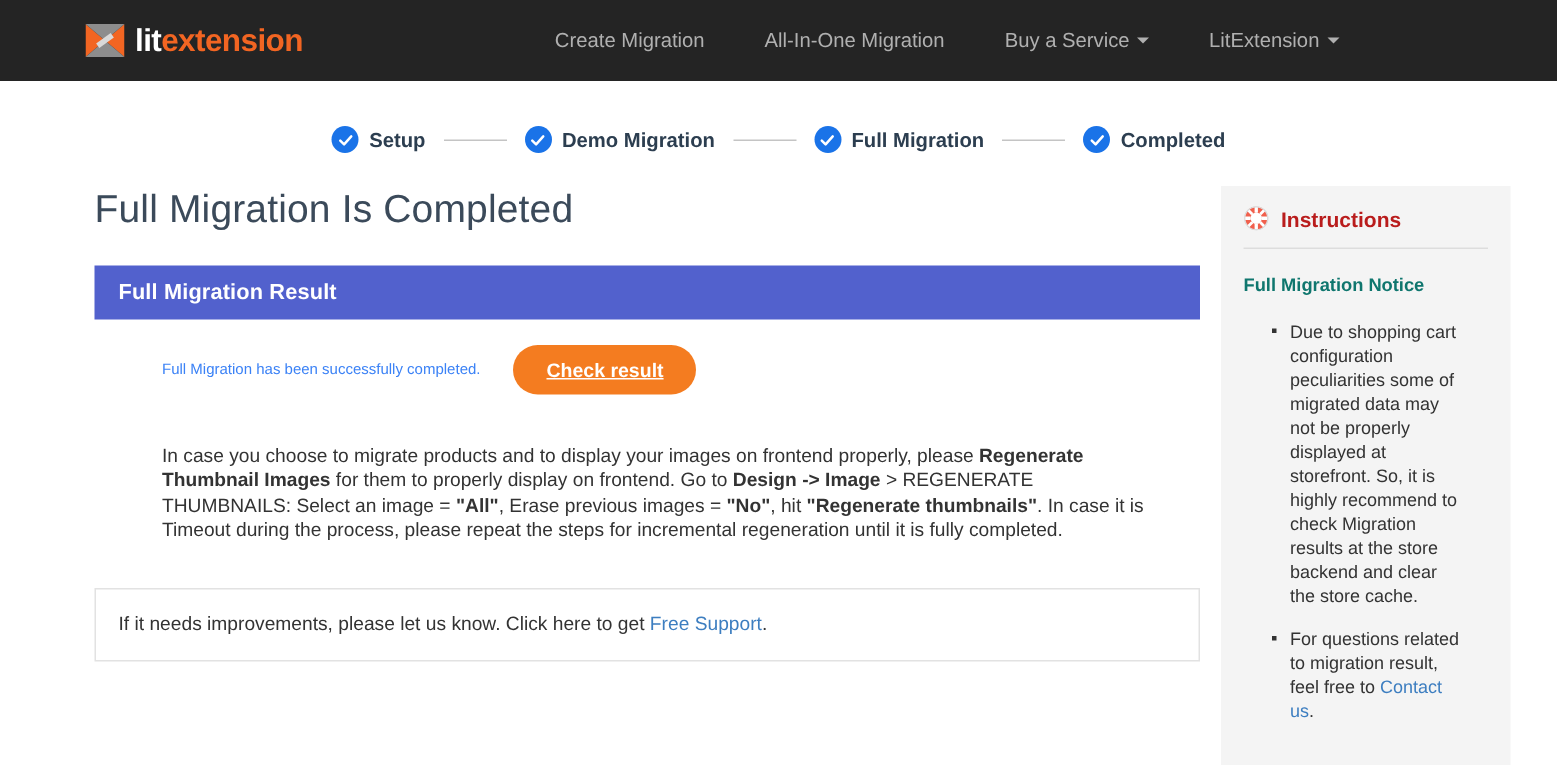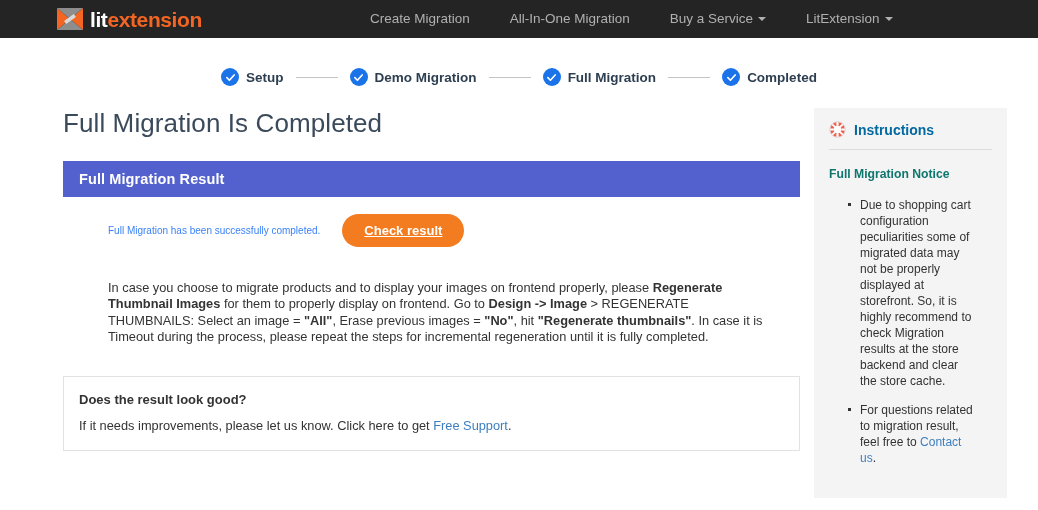--- a/index.html
+++ b/index.html
@@ -6,21 +6,21 @@
   html, body {
     margin: 0; padding: 0;
     width: 1038px; height: 510px;
     background: #ffffff;
     font-family: "Liberation Sans", sans-serif;
     overflow: hidden;
   }
 
   
   .topbar {
-    height: 38px;
+    height: 54px;
     background: #242424;
     display: flex;
     align-items: center;
     position: relative;
   }
   .logo {
     display: flex;
     align-items: center;
     margin-left: 57px;
     gap: 7px;
@@ -179,21 +179,21 @@
   .instr-head {
     display: flex;
     align-items: center;
     gap: 8px;
     padding-bottom: 11px;
     border-bottom: 1px solid #dddddd;
   }
   .instr-head-title {
     font-size: 14px;
     font-weight: bold;
-    color: #0369a1;
+    color: #b91c1c;
   }
   .instr-sub {
     font-size: 12.2px;
     font-weight: bold;
     color: #0f766e;
     margin: 17px 0 13px 0;
   }
   .instr-list {
     margin: 16px;
     padding-left: 15px;
@@ -300,21 +300,20 @@
           <span class="result-text">Full Migration has been successfully completed.</span>
           <button class="btn-check">Check result</button>
         </div>
 
         <p class="note-para"><span>In case you choose to migrate products and to display your images on frontend properly, please </span><b>Regenerate Thumbnail Images</b><span> for them to properly display on frontend. Go to </span><b>Design -&gt; Image</b><span> &gt; REGENERATE THUMBNAILS: Select an image = </span><b>"All"</b><span>, Erase previous images = </span><b>"No"</b><span>, hit </span><b>"Regenerate thumbnails"</b><span>. In case it is Timeout during the process, please repeat the steps for incremental regeneration until it is fully completed.</span></p>
 
       </div>
     </div>
 
     <div class="feedback-box">
-      <div class="feedback-title">Does the result look good?</div>
       <div class="feedback-text"><span>If it needs improvements, please let us know. Click here to get </span><a class="link" href="#">Free Support</a><span>.</span></div>
     </div>
   </div>
 
   <div class="side-col">
     <div class="instructions">
       <div class="instr-head">
         <svg width="17" height="17" viewBox="0 0 20 20">
           <circle cx="10" cy="10" r="9" fill="#ffffff" stroke="#e0e0e0" stroke-width="1"></circle>
           <circle cx="10" cy="10" r="4.1" fill="none" stroke="#f4f4f4" stroke-width="0.8"></circle>

